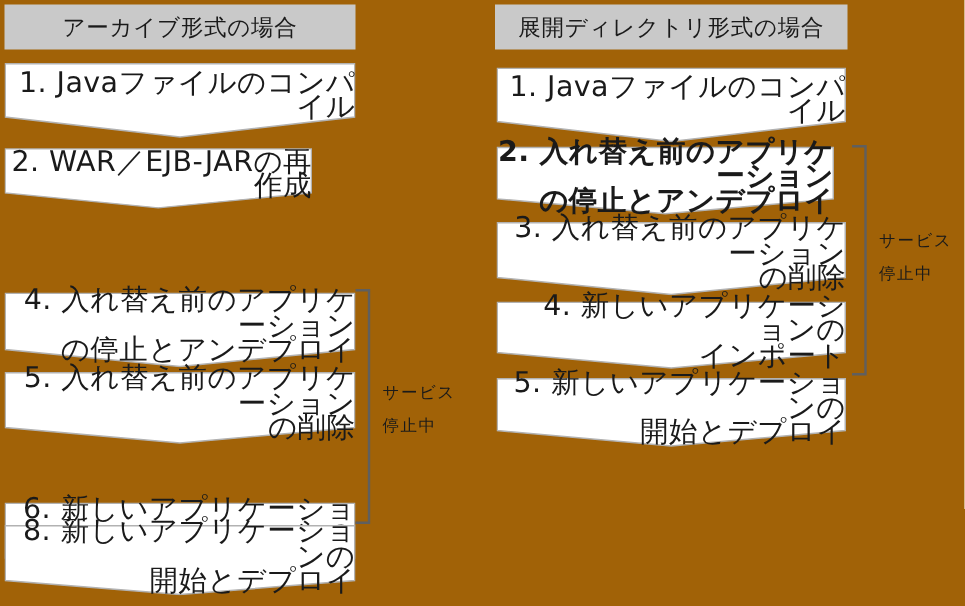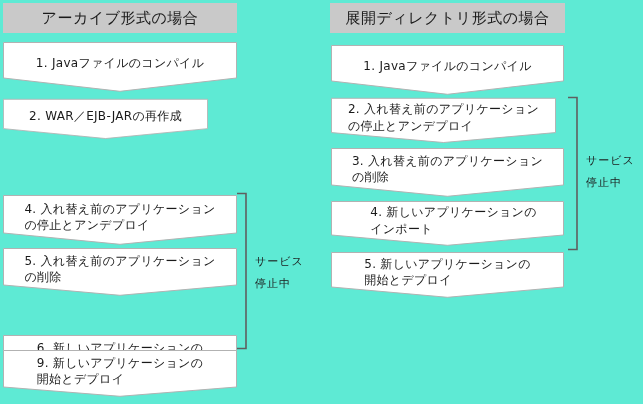--- a/index.html
+++ b/index.html
@@ -1,31 +1,31 @@
 <!DOCTYPE html>
 <html><head>
 <meta charset="utf-8">
 <style>
   html,body { margin:0; padding:0; background:#ffffff; }
   .stage {
-    position:relative; width:643px; height:404px; background:#5eead4;
+    position:relative; width:643px; height:404px; background:#a16207;
     font-family:"DejaVu Sans","Liberation Sans",sans-serif;
     color:#1a1a1a; overflow:hidden;
   }
   .title-box {
     position:absolute; background:#c9c9c9;
     display:flex; align-items:center; justify-content:center;
     font-size:15px; letter-spacing:0.5px;
   }
   .step { position:absolute; }
   .step svg { position:absolute; left:0; top:0; width:100%; height:100%; display:block; }
   .step .txt {
     position:absolute; left:0; right:0; top:0;
     display:flex; align-items:center; justify-content:center;
-    text-align:left; font-size:12px; line-height:16.5px;
+    text-align:right; font-size:19px; line-height:16.5px;
     white-space:pre-line; letter-spacing:0.3px;
   }
   .bracket { position:absolute; }
   .bracket svg { display:block; }
   .bracket-label {
     position:absolute; font-size:11px; line-height:22px;
     white-space:pre-line; letter-spacing:1px;
   }
 </style>
 </head>
@@ -71,42 +71,42 @@
         <polygon points="0.5,0.5 233.5,0.5 233.5,37 117,47.3 0.5,37" fill="#ffffff" stroke="#b2b2b2" stroke-width="1"></polygon>
       </svg>
     <div class="txt" style="height:42px;">6. 新しいアプリケーションの
 インポート</div>
   </div>
 
   <div class="step" style="left:3px; top:350px; width:234px; height:47px;">
     <svg viewBox="0 0 234 47">
         <polygon points="0.5,0.5 233.5,0.5 233.5,37 117,46.3 0.5,37" fill="#ffffff" stroke="#b2b2b2" stroke-width="1"></polygon>
       </svg>
-    <div class="txt" style="height:42px;">9. 新しいアプリケーションの
+    <div class="txt" style="height:42px;">8. 新しいアプリケーションの
 開始とデプロイ</div>
   </div>
 
   <div class="bracket" style="left:236px; top:192px;">
     <svg width="12" height="158">
       <polyline points="1,1.5 10,1.5 10,156.5 1,156.5" fill="none" stroke="#5f5f5f" stroke-width="1.6"></polyline>
     </svg>
   </div>
   <div class="bracket-label" style="left:255px; top:251px;">サービス
 停止中</div>
 
   <div class="title-box" style="left:330px; top:3px; width:235px; height:30px;">展開ディレクトリ形式の場合</div>
 
   <div class="step" style="left:331px; top:45px; width:233px; height:50px;">
     <svg viewBox="0 0 233 50">
         <polygon points="0.5,0.5 232.5,0.5 232.5,36 116.5,49.3 0.5,36" fill="#ffffff" stroke="#b2b2b2" stroke-width="1"></polygon>
       </svg>
     <div class="txt" style="height:42px;">1. Javaファイルのコンパイル</div>
   </div>
 
-  <div class="step" style="left:331px; top:97px; width:225px; height:47px;">
+  <div class="step" style="left:331px; top:97px; width:225px; height:47px;font-weight:bold;">
     <svg viewBox="0 0 233 47">
         <polygon points="0.5,0.5 232.5,0.5 232.5,36 116.5,46.3 0.5,36" fill="#ffffff" stroke="#b2b2b2" stroke-width="1"></polygon>
       </svg>
     <div class="txt" style="height:41px;">2. 入れ替え前のアプリケーション
 の停止とアンデプロイ</div>
   </div>
 
   <div class="step" style="left:331px; top:148px; width:233px; height:49px;">
     <svg viewBox="0 0 233 49">
         <polygon points="0.5,0.5 232.5,0.5 232.5,37 116.5,48.3 0.5,37" fill="#ffffff" stroke="#b2b2b2" stroke-width="1"></polygon>

